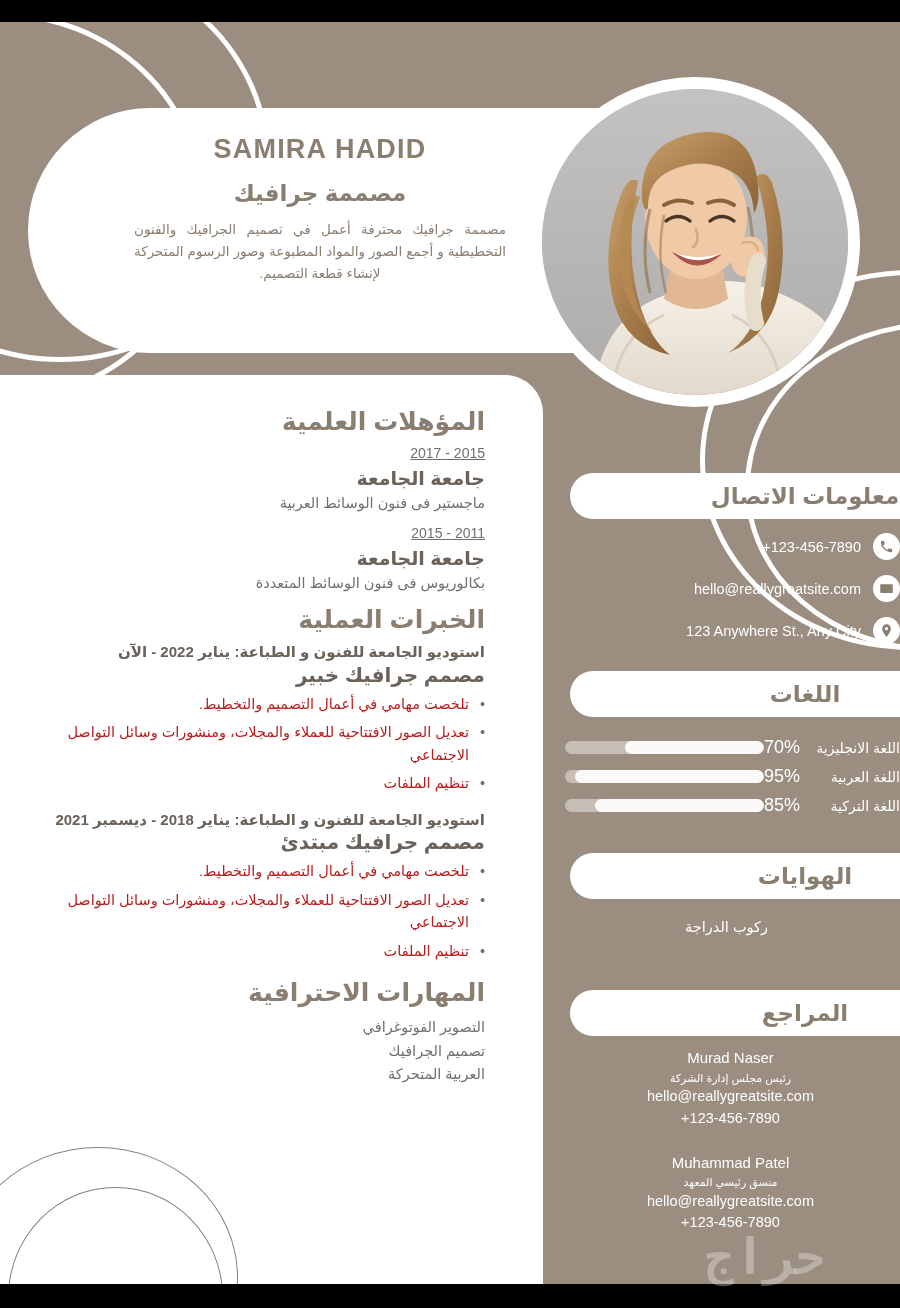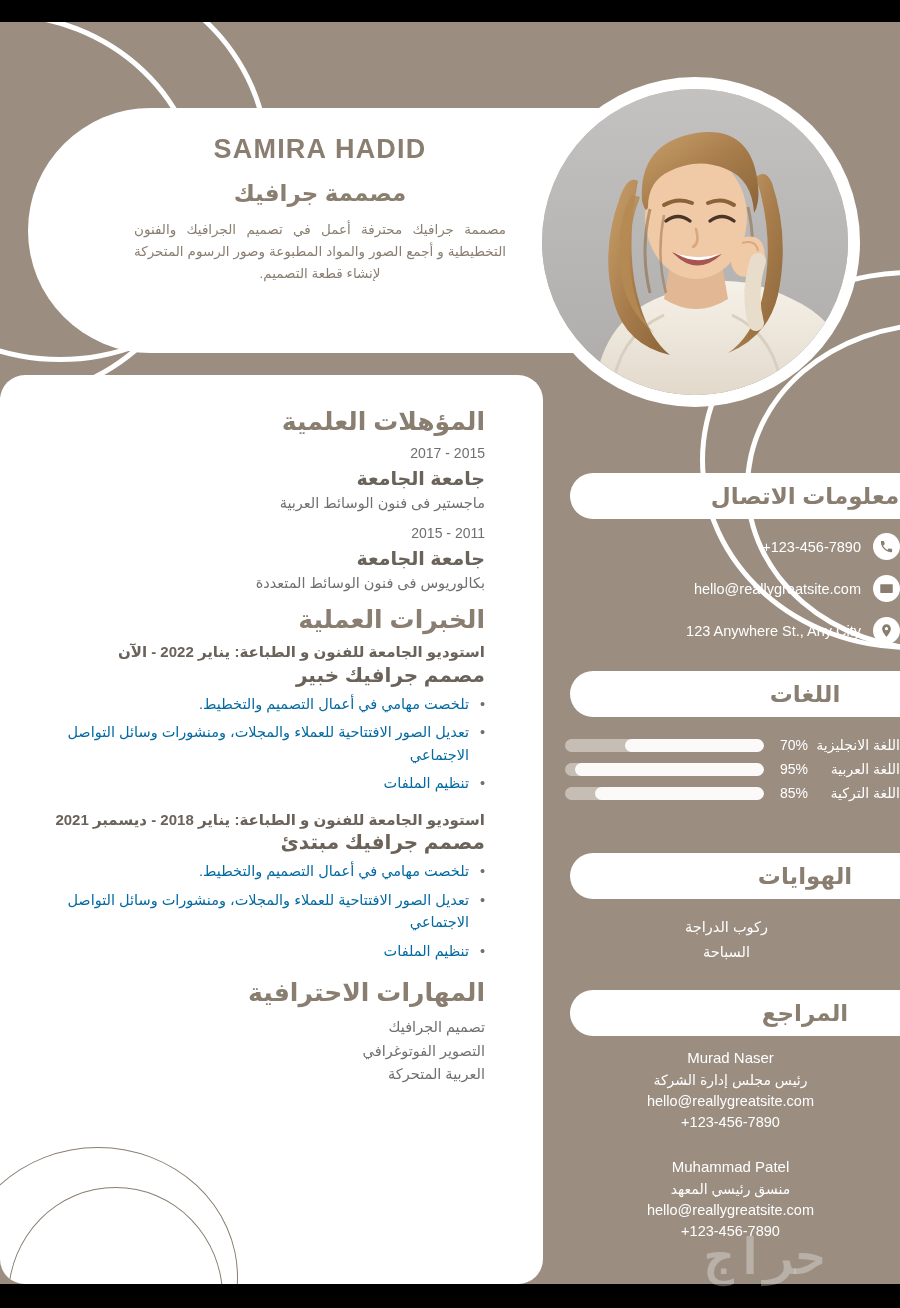--- a/index.html
+++ b/index.html
@@ -147,21 +147,20 @@
   .left-panel {
     position: absolute;
     left: 0;
     top: 353px;
     width: 543px;
     height: 909px;
     background: #ffffff;
     border-top-right-radius: 38px;
     z-index: 3;
     overflow: hidden;
-    border-radius: 25px;
   }
 
   .left-inner {
     position: absolute;
     right: 58px;
     left: 30px;
     top: 32px;
     text-align: right;
   }
 
@@ -171,20 +170,21 @@
     color: #8a7e71;
     margin-bottom: 9px;
   }
 
   .edu-date {
     font-size: 14px;
     color: #6f6f6f;
     direction: ltr;
     text-align: right;
     margin-bottom: 6px;
+    text-decoration: underline;
   }
   .edu-school {
     font-size: 19px;
     font-weight: bold;
     color: #6b625a;
     margin-bottom: 5px;
   }
   .edu-degree {
     font-size: 14.5px;
     color: #6f6f6f;
@@ -205,21 +205,21 @@
     color: #6b625a;
     margin-bottom: 6px;
   }
   ul.exp-list {
     list-style: none;
     padding: 0;
     margin: 0 0 16px 0;
   }
   ul.exp-list li {
     font-size: 14.5px;
-    color: #0369a1;
+    color: #b91c1c;
     line-height: 1.55;
     padding-right: 16px;
     position: relative;
     margin-bottom: 6px;
   }
   ul.exp-list li::before {
     content: "•";
     position: absolute;
     right: 0;
     top: 0;
@@ -322,24 +322,24 @@
     padding-left: 22px;
   }
   .lname {
     font-size: 14px;
     color: #ffffff;
     width: 92px;
     text-align: right;
     flex: 0 0 92px;
   }
   .lpct {
-    font-size: 14px;
+    font-size: 18px;
     color: #ffffff;
     width: 44px;
-    text-align: right;
+    text-align: left;
     flex: 0 0 44px;
     direction: rtl;
   }
   .lbar {
     flex: 1;
     height: 13px;
     background: #c6bdb4;
     border-radius: 7px;
     overflow: hidden;
     position: relative;
@@ -357,21 +357,21 @@
   .hobby {
     font-size: 14.5px;
     color: #ffffff;
     line-height: 1.75;
   }
 
   
   .refs { position: absolute; left: 0; top: 672px; width: 357px; text-align: center; padding-left: 18px; }
   .ref-block { margin-bottom: 22px; }
   .ref-name { font-size: 15px; color: #ffffff; direction: ltr; line-height: 1.5; }
-  .ref-role { font-size: 14px; color: #ffffff; line-height: 1.5; }
+  .ref-role { font-size: 11px; color: #ffffff; line-height: 1.5; }
   .ref-email { font-size: 14.5px; color: #ffffff; direction: ltr; line-height: 1.5; }
   .ref-phone { font-size: 14.5px; color: #ffffff; direction: ltr; line-height: 1.5; }
 
   
   .watermark {
     position: absolute;
     left: 640px;
     top: 1228px;
     width: 250px;
     text-align: center;
@@ -493,22 +493,22 @@
           <div class="exp-head">استوديو الجامعة للفنون و الطباعة: يناير 2018 - ديسمبر 2021</div>
           <div class="exp-role">مصمم جرافيك مبتدئ</div>
           <ul class="exp-list">
             <li>تلخصت مهامي في أعمال التصميم والتخطيط.</li>
             <li>تعديل الصور الافتتاحية للعملاء والمجلات، ومنشورات وسائل التواصل الاجتماعي</li>
             <li>تنظيم الملفات</li>
           </ul>
         </div>
 
         <div class="sec-title">المهارات الاحترافية</div>
+        <div class="skill-item">التصوير الفوتوغرافي</div>
         <div class="skill-item">تصميم الجرافيك</div>
-        <div class="skill-item">التصوير الفوتوغرافي</div>
         <div class="skill-item">العربية المتحركة</div>
 
       </div>
 
       <div class="arc-bl-1"></div>
       <div class="arc-bl-2"></div>
     </div>
 
     <div class="sidebar">
 
@@ -570,21 +570,20 @@
           </span>
         </div>
       </div>
 
       <div class="pill" style="top:478px;">
         <span>الهوايات</span>
       </div>
 
       <div class="hobbies">
         <div class="hobby">ركوب الدراجة</div>
-        <div class="hobby">السباحة</div>
       </div>
 
       <div class="pill" style="top:615px;">
         <span>المراجع</span>
       </div>
 
       <div class="refs">
         <div class="ref-block">
           <div class="ref-name">Murad Naser</div>
           <div class="ref-role">رئيس مجلس إدارة الشركة</div>

